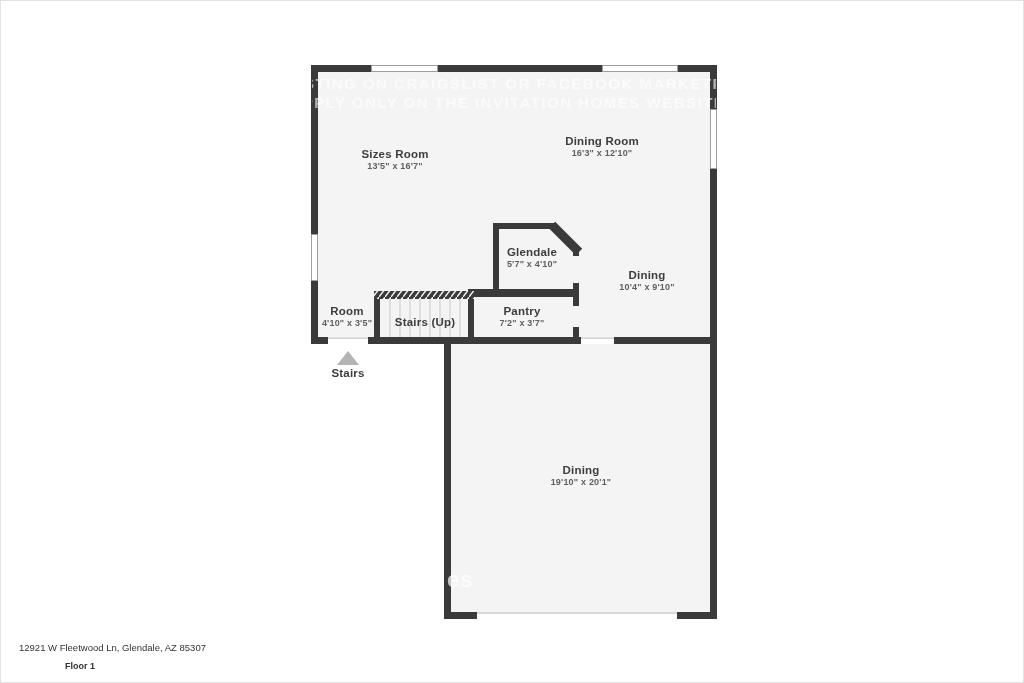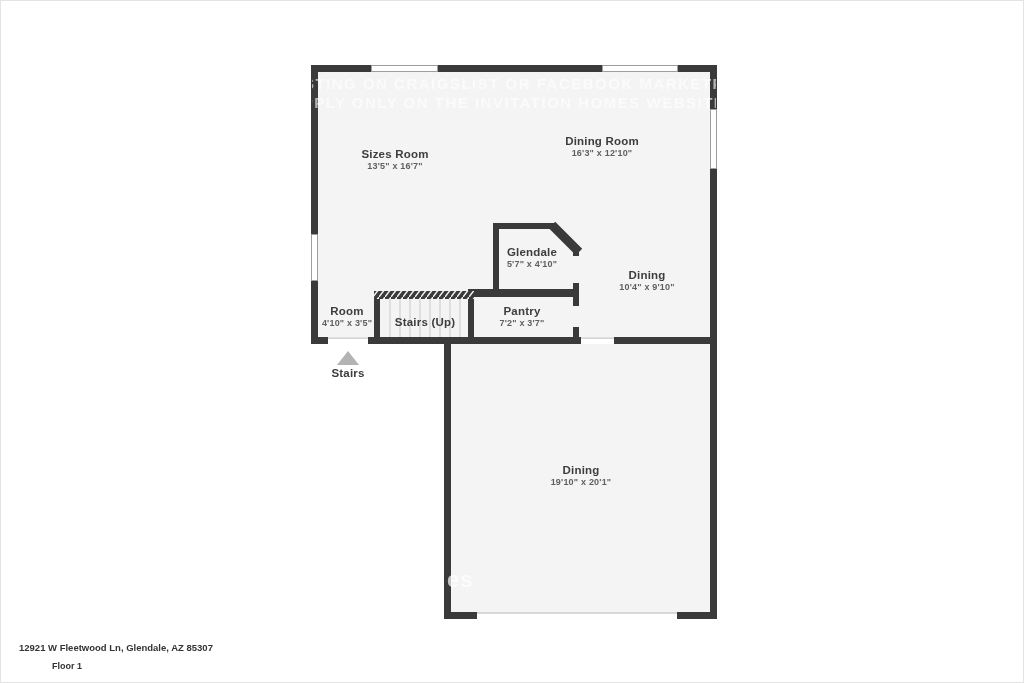--- a/index.html
+++ b/index.html
@@ -24,22 +24,22 @@
   }
   .watermark-top div {
     white-space:nowrap; font-weight:700; font-size:15px; line-height:19px;
     letter-spacing:1.5px; color:rgba(255,255,255,0.62);
   }
   .watermark-partial {
     position:absolute; left:446px; top:566px; z-index:3; pointer-events:none;
     font-weight:700; font-size:22px; color:rgba(255,255,255,0.7); letter-spacing:1px;
   }
 
-  .footer-address { position:absolute; left:18px; top:641px; font-size:9.5px; font-weight:700; color:#333;text-align:right; }
-  .footer-floor   { position:absolute; left:5px; top:660px; font-size:9px;  font-weight:700; color:#333;padding-left:46px; }
+  .footer-address { position:absolute; left:18px; top:641px; font-size:9.5px; font-weight:400; color:#333;text-align:right; }
+  .footer-floor   { position:absolute; left:18px; top:660px; font-size:9px;  font-weight:700; color:#333;padding-left:46px; }
   .footer-disclaimer {
     position:absolute; left:0; right:0; top:663px; text-align:center;
     font-size:7.5px; font-weight:600; color:#3f3f3f; letter-spacing:.1px;
   }
 </style>
 </head>
 <body>
 
 <div class="canvas">
 

